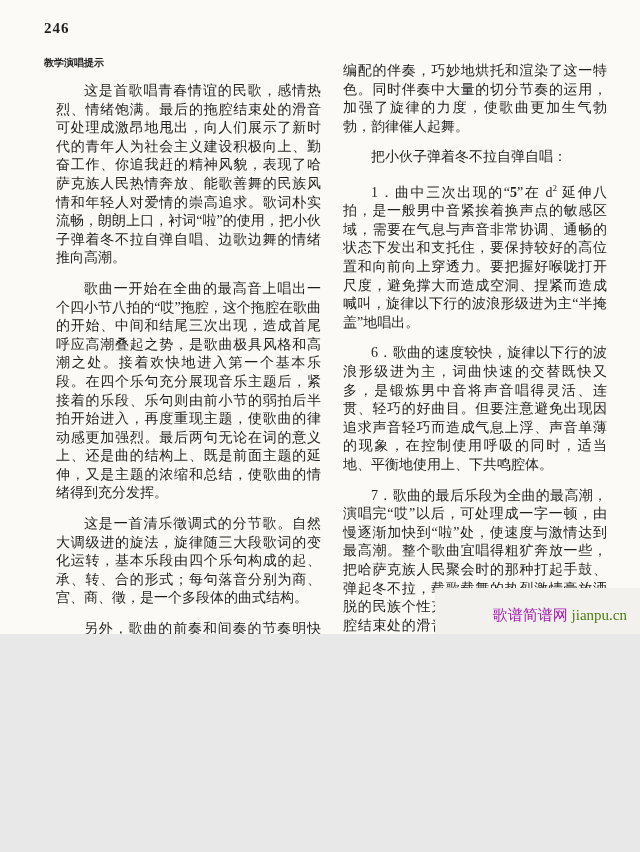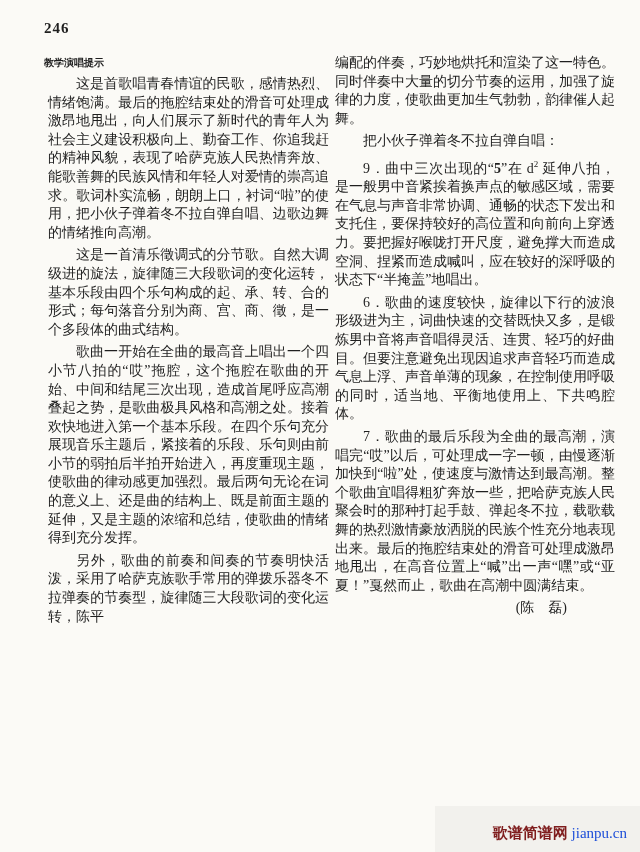--- a/index.html
+++ b/index.html
@@ -1,38 +1,38 @@
 <!DOCTYPE html>
 <html lang="zh"><head>
 <meta charset="utf-8">
 <style>
   html,body { margin:0; padding:0; background:#e8e8e8; }
   .page {
     position:relative;
-    width:640px; height:852px;
+    width:640px; height:634px;
     margin:0 auto;
     background:#fbfaf6;
     overflow:hidden;
     font-family:"Liberation Serif", serif;
     color:#1f1f1f;
   }
   .page-number {
     position:absolute; left:44px; top:20px;
     font-size:15px; font-weight:700; letter-spacing:1px;
   }
   .col { position:absolute; }
   .col-left  { left:44px;  top:56px; width:289px; }
   .col-right { left:331px; top:50px; width:288px; }
   .heading {
     margin:0 0 5px 0;
     font-family:Liberation Serif, serif;
     font-size:10px; font-weight:700;
   }
   .para {
-    margin:4px;
+    margin:12px;
     font-size:14px;
     line-height:18.6px;
     text-align:justify;
     word-break:break-all;
   }
   .para.indent { text-indent:2em; }
   .b   { font-weight:700; }
   .sup { vertical-align:super; font-size:9px; }
   .signature {
     margin-top:4px;
@@ -56,36 +56,36 @@
 <body>
 
 <div class="page">
 
   <div class="page-number">246</div>
 
   <div class="col col-left">
     <h2 class="heading">教学演唱提示</h2>
     <div>
         <p class="para indent"><span>这是首歌唱青春情谊的民歌，感情热烈、情绪饱满。最后的拖腔结束处的滑音可处理成激昂地甩出，向人们展示了新时代的青年人为社会主义建设积极向上、勤奋工作、你追我赶的精神风貌，表现了哈萨克族人民热情奔放、能歌善舞的民族风情和年轻人对爱情的崇高追求。歌词朴实流畅，朗朗上口，衬词“啦”的使用，把小伙子弹着冬不拉自弹自唱、边歌边舞的情绪推向高潮。</span></p>
+        <p class="para indent"><span>歌曲一开始在全曲的最高音上唱出一个四小节八拍的“哎”拖腔，这个拖腔在歌曲的开始、中间和结尾三次出现，造成首尾呼应高潮叠起之势，是歌曲极具风格和高潮之处。接着欢快地进入第一个基本乐段。在四个乐句充分展现音乐主题后，紧接着的乐段、乐句则由前小节的弱拍后半拍开始进入，再度重现主题，使歌曲的律动感更加强烈。最后两句无论在词的意义上、还是曲的结构上、既是前面主题的延伸，又是主题的浓缩和总结，使歌曲的情绪得到充分发挥。</span></p>
         <p class="para indent"><span>这是一首清乐徵调式的分节歌。自然大调级进的旋法，旋律随三大段歌词的变化运转，基本乐段由四个乐句构成的起、承、转、合的形式；每句落音分别为商、宫、商、徵，是一个多段体的曲式结构。</span></p>
-        <p class="para indent"><span>歌曲一开始在全曲的最高音上唱出一个四小节八拍的“哎”拖腔，这个拖腔在歌曲的开始、中间和结尾三次出现，造成首尾呼应高潮叠起之势，是歌曲极具风格和高潮之处。接着欢快地进入第一个基本乐段。在四个乐句充分展现音乐主题后，紧接着的乐段、乐句则由前小节的弱拍后半拍开始进入，再度重现主题，使歌曲的律动感更加强烈。最后两句无论在词的意义上、还是曲的结构上、既是前面主题的延伸，又是主题的浓缩和总结，使歌曲的情绪得到充分发挥。</span></p>
         <p class="para indent"><span>另外，歌曲的前奏和间奏的节奏明快活泼，采用了哈萨克族歌手常用的弹拨乐器冬不拉弹奏的节奏型，旋律随三大段歌词的变化运转，陈平</span></p>
       </div>
   </div>
 
   <div class="col col-right">
     <div>
         <p class="para"><span>编配的伴奏，巧妙地烘托和渲染了这一特色。同时伴奏中大量的切分节奏的运用，加强了旋律的力度，使歌曲更加生气勃勃，韵律催人起舞。</span></p>
         <p class="para indent"><span>把小伙子弹着冬不拉自弹自唱：</span></p>
-        <p class="para indent"><span>9．曲中三次出现的“</span><span class="b">5</span><span>”在 d</span><span class="sup">2</span><span> 延伸八拍，是一般男中音紧挨着换声点的敏感区域，需要在气息与声音非常协调、通畅的状态下发出和支托住，要保持较好的高位置和向前向上穿透力。要把握好喉咙打开尺度，避免撑大而造成空洞、捏紧而造成喊叫，应在较好的深呼吸的状态下“半掩盖”地唱出。</span></p>
+        <p class="para indent"><span>1．曲中三次出现的“</span><span class="b">5</span><span>”在 d</span><span class="sup">2</span><span> 延伸八拍，是一般男中音紧挨着换声点的敏感区域，需要在气息与声音非常协调、通畅的状态下发出和支托住，要保持较好的高位置和向前向上穿透力。要把握好喉咙打开尺度，避免撑大而造成空洞、捏紧而造成喊叫，旋律以下行的波浪形级进为主“半掩盖”地唱出。</span></p>
         <p class="para indent"><span>6．歌曲的速度较快，旋律以下行的波浪形级进为主，词曲快速的交替既快又多，是锻炼男中音将声音唱得灵活、连贯、轻巧的好曲目。但要注意避免出现因追求声音轻巧而造成气息上浮、声音单薄的现象，在控制使用呼吸的同时，适当地、平衡地使用上、下共鸣腔体。</span></p>
         <p class="para indent"><span>7．歌曲的最后乐段为全曲的最高潮，演唱完“哎”以后，可处理成一字一顿，由慢逐渐加快到“啦”处，使速度与激情达到最高潮。整个歌曲宜唱得粗犷奔放一些，把哈萨克族人民聚会时的那种打起手鼓、弹起冬不拉，载歌载舞的热烈激情豪放洒脱的民族个性充分地表现出来。最后的拖腔结束处的滑音可处理成激昂地甩出，在高音位置上“喊”出一声“嘿”或“亚夏！”戛然而止，歌曲在高潮中圆满结束。</span></p>
       </div>
     <div class="signature">(陈　磊)</div>
   </div>
 
   <div class="scan-shade"></div>
 
   <div class="watermark">
-    <span style="color: #7f1d1d; font-weight: bold;">歌谱简谱网 </span><span style="color: #1d4ed8;">jianpu.cn</span>
+    <span style="color: #a21caf;">歌谱简谱网 </span><span style="color: #4d7c0f;">jianpu.cn</span>
   </div>
 
 </div>
 
 </body></html>

